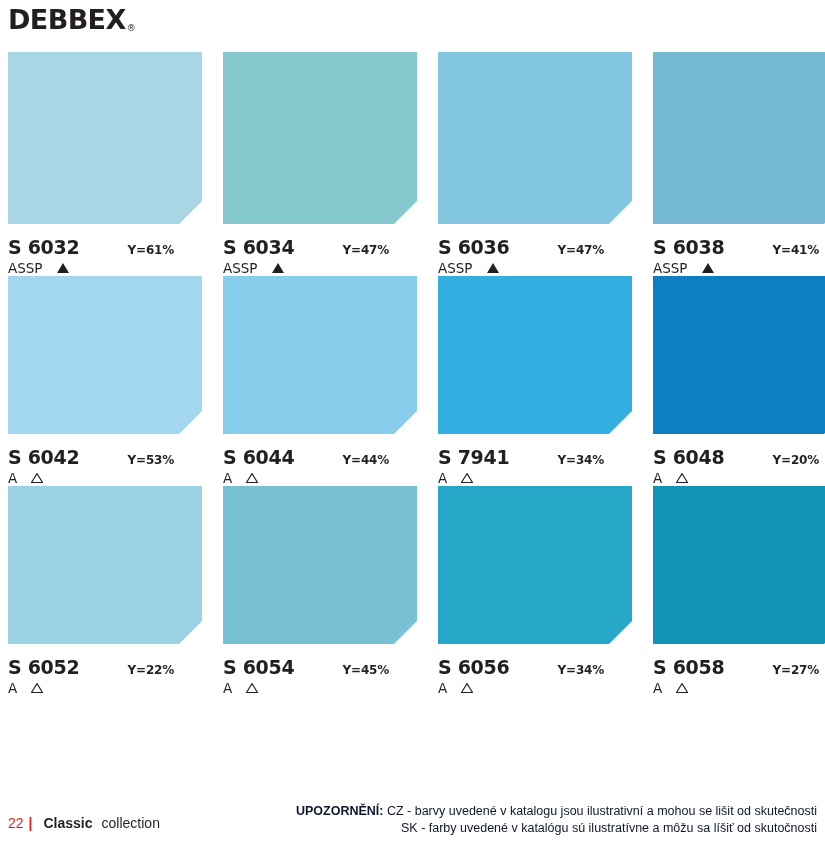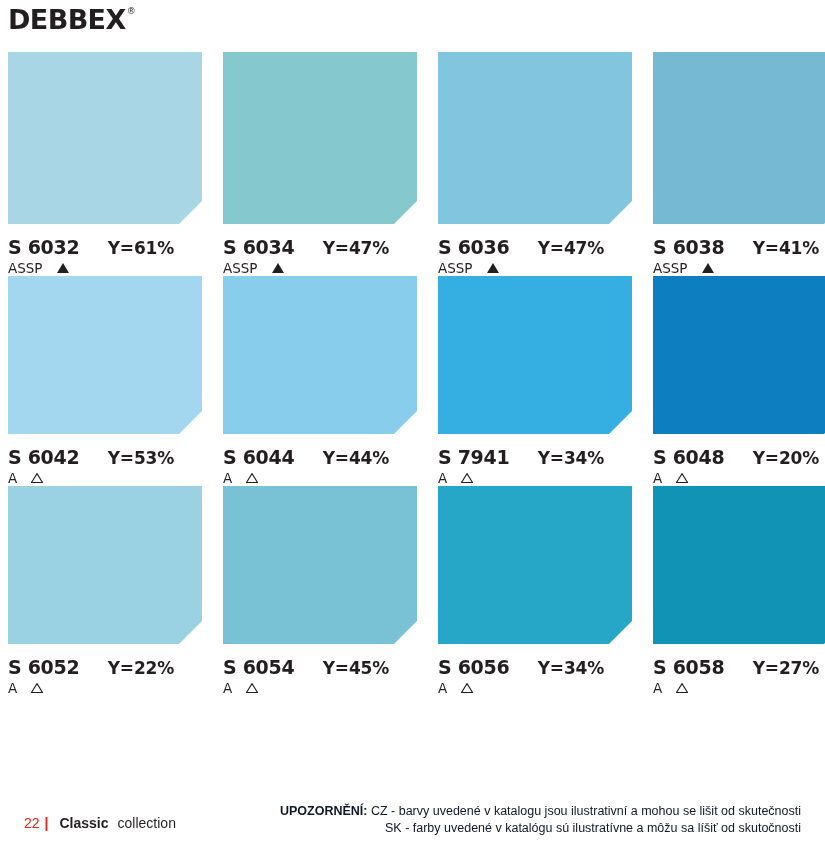--- a/index.html
+++ b/index.html
@@ -17,21 +17,21 @@
     height: 844px;
     padding: 0 8px;
   }
 
   
   .brand {
     position: absolute;
     left: 8px;
     top: 6px;
     display: flex;
-    align-items: flex-start;
+    align-items: flex-end;
   }
   .brand-word {
     font-size: 27px;
     font-weight: bold;
     letter-spacing: -0.6px;
     color: #231f20;
     font-family: "DejaVu Sans", sans-serif;
     line-height: 1;
   }
   .brand-reg {
@@ -76,21 +76,21 @@
   }
   .code {
     font-family: "DejaVu Sans", sans-serif;
     font-size: 19px;
     font-weight: bold;
     letter-spacing: -0.3px;
     white-space: nowrap;
   }
   .yval {
     font-family: "DejaVu Sans", sans-serif;
-    font-size: 17px;
+    font-size: 12px;
     font-weight: bold;
     letter-spacing: -0.2px;
     margin-left: auto;
     white-space: nowrap;
   }
   .grade {
     margin-top: 2px;
     font-family: "DejaVu Sans", sans-serif;
     font-size: 13.5px;
     letter-spacing: 0px;
@@ -110,21 +110,21 @@
     width: 12px; height: 10px;
   }
   .tri-open svg { display: block; }
 
   
   .footer {
     position: absolute;
     left: 0;
     bottom: 6px;
     width: 825px;
-    padding: 0 24px;
+    padding: 0 8px;
     display: flex;
     align-items: flex-start;
   }
   .page-mark {
     display: flex;
     align-items: baseline;
     gap: 5px;
     font-size: 14px;
     white-space: nowrap;
     padding-top: 12px;

